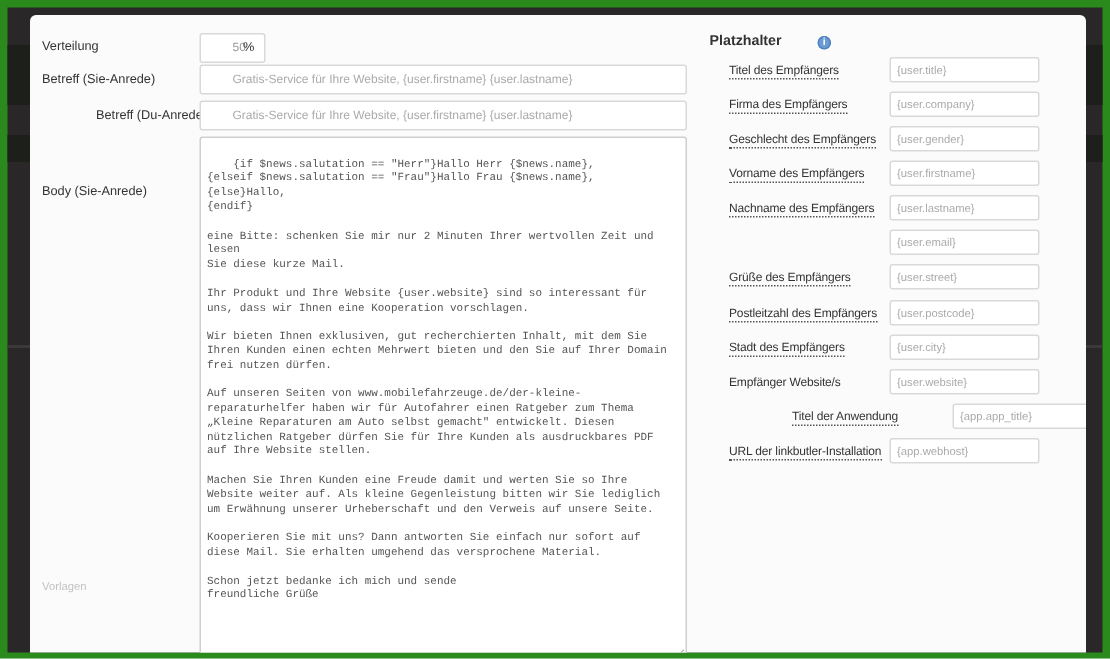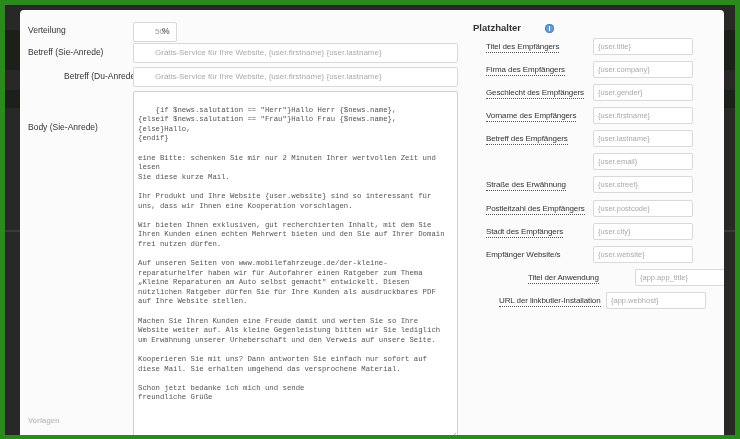--- a/index.html
+++ b/index.html
@@ -86,24 +86,23 @@
       position: absolute;
       right: 1px;
       bottom: 1px;
       width: 6px;
       height: 6px;
       background: linear-gradient(135deg, transparent 45%, #bbb 45%, #bbb 55%, transparent 55%, transparent 70%, #bbb 70%, #bbb 80%, transparent 80%);
     }
     .vorlagen {
       position: absolute;
       left: 8px;
-      top: 406px;
+      top: 376px;
       font-size: 7.5px;
       color: #c2c2c2;
-      font-weight: bold;
     }
     .ph-title {
       position: absolute;
       left: 453px;
       top: 12px;
       font-size: 9.5px;
       font-weight: bold;
       color: #333;
       display: flex;
       align-items: flex-end;
@@ -218,44 +217,44 @@
   </div>
   <div class="ph-row" style="top:74px;">
     <span class="ph-label">Geschlecht des Empfängers</span>
     <div class="input ph-input">{user.gender}</div>
   </div>
   <div class="ph-row" style="top:97px;">
     <span class="ph-label">Vorname des Empfängers</span>
     <div class="input ph-input">{user.firstname}</div>
   </div>
   <div class="ph-row" style="top:120px;">
-    <span class="ph-label">Betreff des Empfängers</span>
+    <span class="ph-label">Nachname des Empfängers</span>
     <div class="input ph-input">{user.lastname}</div>
   </div>
   <div class="ph-row" style="top:143px;">
     <div class="input ph-input">{user.email}</div>
   </div>
   <div class="ph-row" style="top:166px;">
-    <span class="ph-label">Straße des Erwähnung</span>
+    <span class="ph-label">Grüße des Empfängers</span>
     <div class="input ph-input">{user.street}</div>
   </div>
   <div class="ph-row" style="top:190px;">
     <span class="ph-label">Postleitzahl des Empfängers</span>
     <div class="input ph-input">{user.postcode}</div>
   </div>
   <div class="ph-row" style="top:213px;">
     <span class="ph-label">Stadt des Empfängers</span>
     <div class="input ph-input">{user.city}</div>
   </div>
   <div class="ph-row" style="top:236px;">
     <span class="ph-label nodot">Empfänger Website/s</span>
     <div class="input ph-input">{user.website}</div>
   </div>
   <div class="ph-row" style="top:259px;margin-left:42px;">
     <span class="ph-label">Titel der Anwendung</span>
     <div class="input ph-input">{app.app_title}</div>
   </div>
-  <div class="ph-row" style="top:282px;margin-left:13px;">
+  <div class="ph-row" style="top:282px;">
     <span class="ph-label">URL der linkbutler-Installation</span>
     <div class="input ph-input">{app.webhost}</div>
   </div>
 
 </div>
 
 </body></html>

